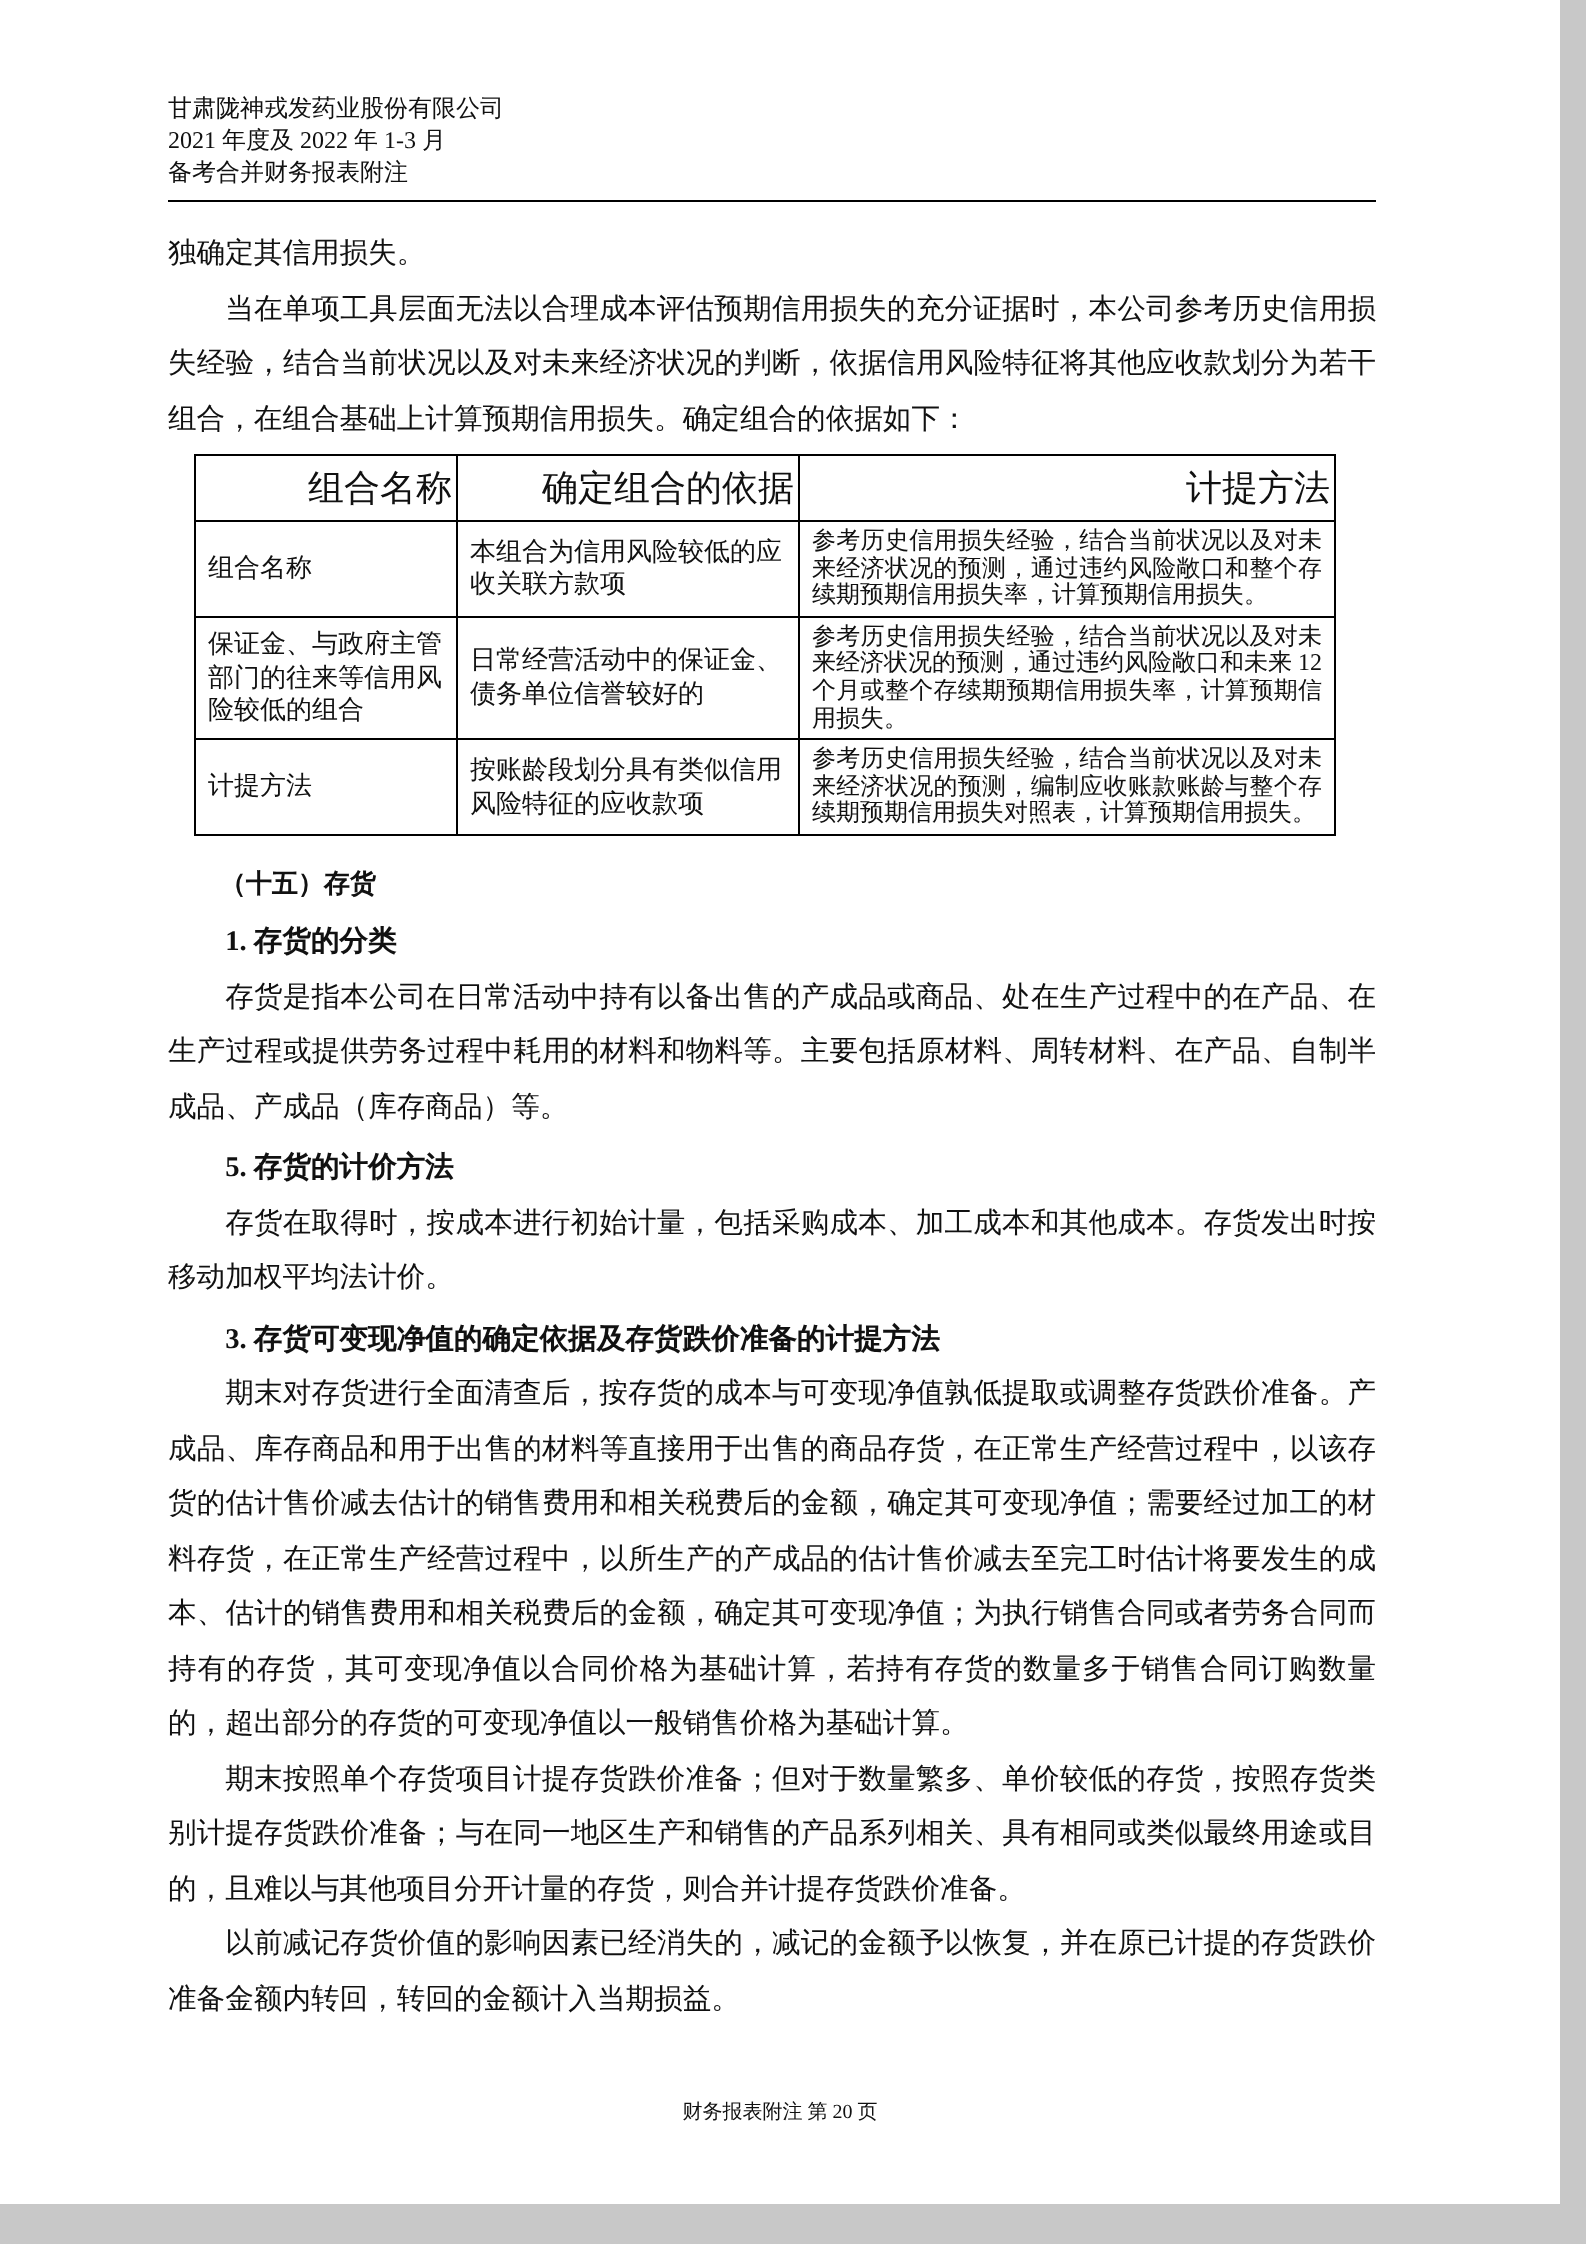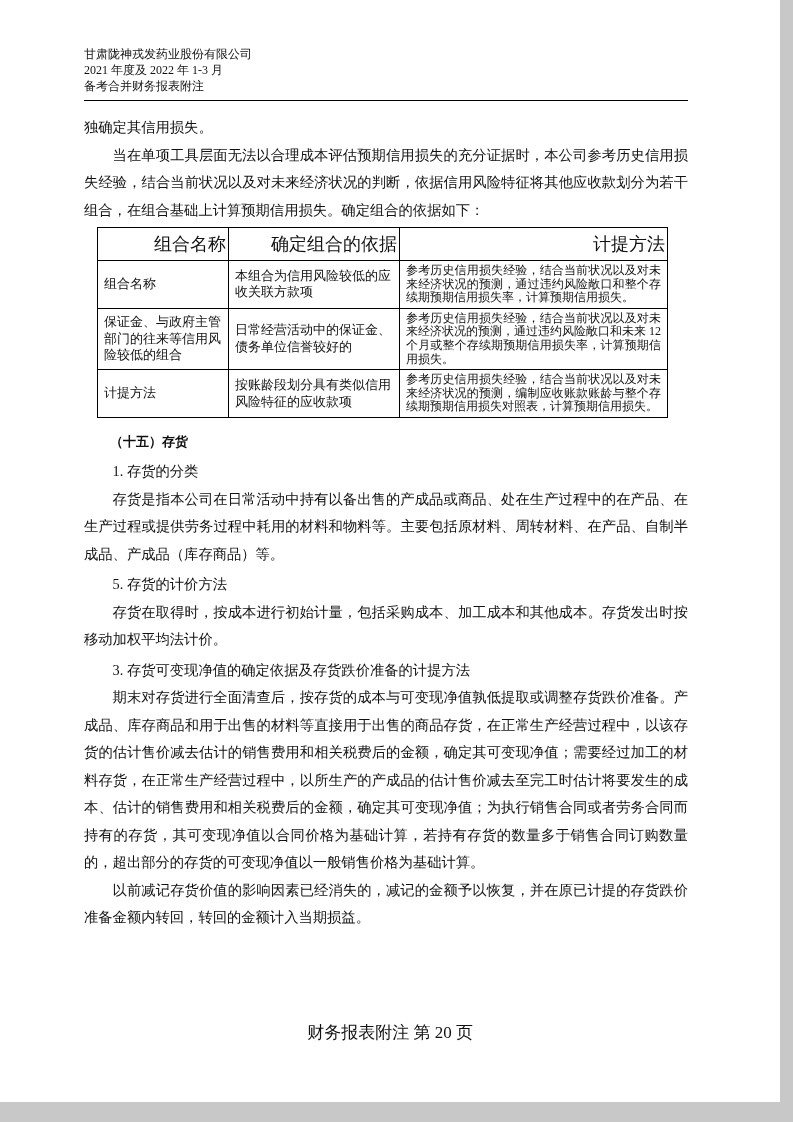--- a/index.html
+++ b/index.html
@@ -38,26 +38,26 @@
   .groups th{font-size:18px;font-weight:normal;text-align:right;padding:4px 2px;}
   .groups td{padding:3px 6px;vertical-align:middle;}
   .groups td.c1{font-size:13px;line-height:16.5px;}
   .groups td.c2{font-size:13px;line-height:16.5px;}
   .groups td.c3{font-size:12px;line-height:13.6px;text-align:justify;}
   .sec-heading{
     font-size:13px;line-height:27.5px;font-weight:bold;
     text-indent:2em;margin-top:10px;
   }
   .sub-heading{
-    font-size:14.3px;line-height:27.5px;font-weight:normal;
+    font-size:14.3px;line-height:27.5px;font-weight:bold;
     text-indent:2em;margin-top:3px;
   }
   .page-footer{
-    position:absolute;left:0;bottom:58px;width:100%;
-    text-align:center;font-size:17px;color:var(--ink);
+    position:absolute;left:0;bottom:39px;width:100%;
+    text-align:center;font-size:10px;color:var(--ink);
   }
 </style>
 </head>
 <body>
 
 <div class="page">
   <div class="content">
 
     <header class="doc-header">
       <div>甘肃陇神戎发药业股份有限公司</div>
@@ -107,20 +107,21 @@
       <h2 class="sec-heading">（十五）存货</h2>
 
       <h3 class="sub-heading">1. 存货的分类</h3>
       <p>存货是指本公司在日常活动中持有以备出售的产成品或商品、处在生产过程中的在产品、在生产过程或提供劳务过程中耗用的材料和物料等。主要包括原材料、周转材料、在产品、自制半成品、产成品（库存商品）等。</p>
 
       <h3 class="sub-heading">5. 存货的计价方法</h3>
       <p>存货在取得时，按成本进行初始计量，包括采购成本、加工成本和其他成本。存货发出时按移动加权平均法计价。</p>
 
       <h3 class="sub-heading">3. 存货可变现净值的确定依据及存货跌价准备的计提方法</h3>
       <p>期末对存货进行全面清查后，按存货的成本与可变现净值孰低提取或调整存货跌价准备。产成品、库存商品和用于出售的材料等直接用于出售的商品存货，在正常生产经营过程中，以该存货的估计售价减去估计的销售费用和相关税费后的金额，确定其可变现净值；需要经过加工的材料存货，在正常生产经营过程中，以所生产的产成品的估计售价减去至完工时估计将要发生的成本、估计的销售费用和相关税费后的金额，确定其可变现净值；为执行销售合同或者劳务合同而持有的存货，其可变现净值以合同价格为基础计算，若持有存货的数量多于销售合同订购数量的，超出部分的存货的可变现净值以一般销售价格为基础计算。</p>
+      <p>期末按照单个存货项目计提存货跌价准备；但对于数量繁多、单价较低的存货，按照存货类别计提存货跌价准备；与在同一地区生产和销售的产品系列相关、具有相同或类似最终用途或目的，且难以与其他项目分开计量的存货，则合并计提存货跌价准备。</p>
       <p>以前减记存货价值的影响因素已经消失的，减记的金额予以恢复，并在原已计提的存货跌价准备金额内转回，转回的金额计入当期损益。</p>
 
 
     </div>
   </div>
 
   <footer class="page-footer">财务报表附注 第 20 页</footer>
 </div>
 
 </body></html>

